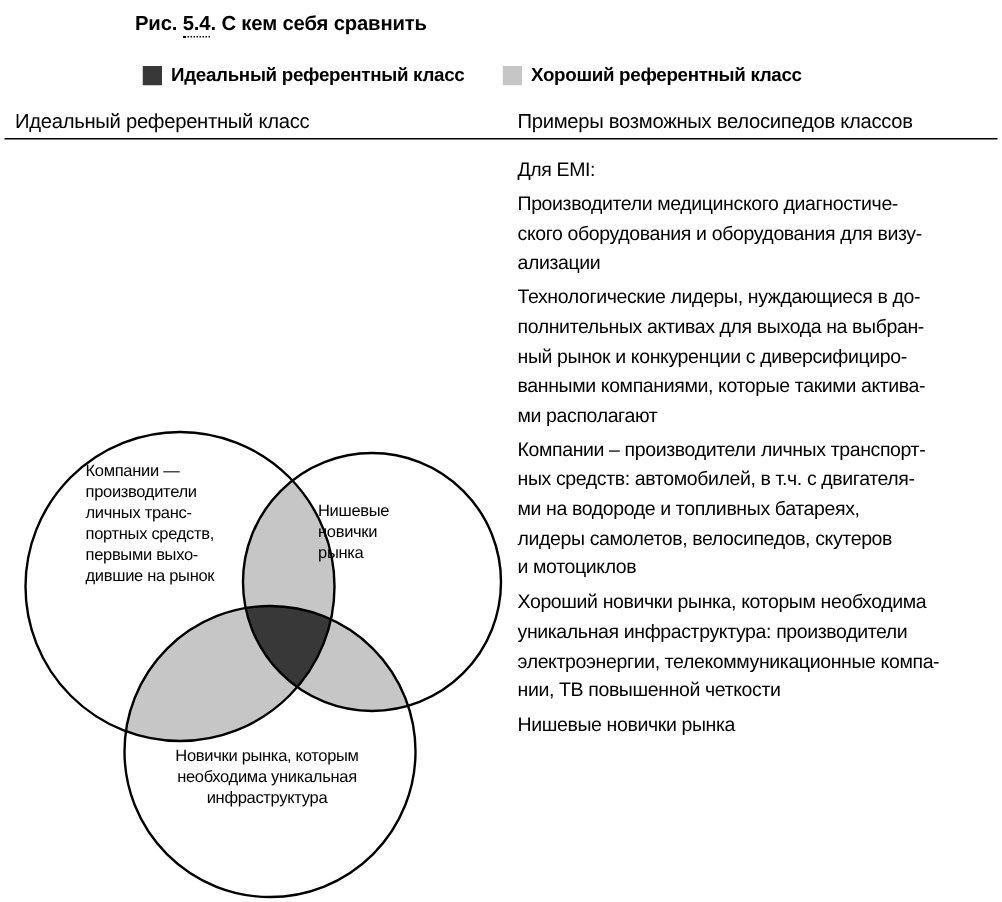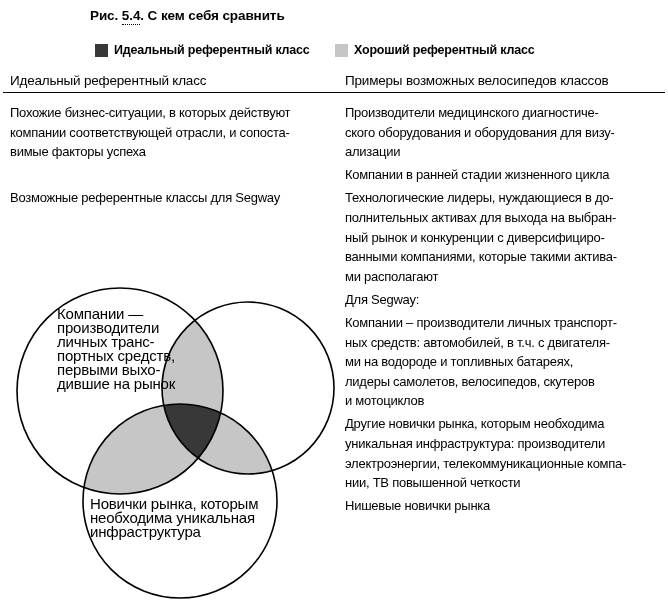--- a/index.html
+++ b/index.html
@@ -37,25 +37,25 @@
   }
   .left-col  { position:absolute; left:10px;  top:103px; width:332px; }
   .left-col .para + .para { margin-top:26px; }
   .right-col { position:absolute; left:345px; top:103px; width:320px; }
   .right-col .para { margin-bottom:3.5px; }
 
   .venn { position:absolute; left:5px; top:276px; width:345px; height:325px; }
   .venn svg { position:absolute; left:0; top:0; }
   .venn-label {
     position:absolute; white-space:pre-line;
-    font-size:15px; line-height:14px; letter-spacing:-0.2px;
+    font-size:11px; line-height:14px; letter-spacing:-0.2px;
   }
   #venn-label-a { left:52px;  top:31px;  width:122px; }
   #venn-label-b { left:207px; top:58px;  width:72px;  }
-  #venn-label-c { left:85px;  top:221px; width:176px; }
+  #venn-label-c { left:85px;  top:221px; width:176px; text-align:center; }
 </style>
 </head>
 <body>
 
 <div class="page">
 
   <div class="fig-title">
     <span>Рис. </span><span class="dotted-num">5.4</span><span>. С кем себя сравнить</span>
   </div>
 
@@ -70,26 +70,20 @@
     <svg class="legend-swatch" width="13" height="13">
       <rect x="0" y="0" width="13" height="13" fill="#c6c6c6"></rect>
     </svg>
     <span>Хороший референтный класс</span>
   </div>
 
   <div class="col-header" id="header-left">Идеальный референтный класс</div>
   <div class="col-header" id="header-right">Примеры возможных велосипедов классов</div>
   <div class="header-rule"></div>
 
-  <div class="left-col">
-    <div class="para">Похожие бизнес-ситуации, в которых действуют
-компании соответствующей отрасли, и сопоста-
-вимые факторы успеха</div>
-    <div class="para">Возможные референтные классы для Segway</div>
-  </div>
 
   <div class="venn">
     <svg width="345" height="325" viewBox="0 0 345 325">
       <defs>
         <clipPath id="clipA">
             <circle cx="115" cy="115" r="103"></circle>
           </clipPath>
         <clipPath id="clipB">
             <circle cx="243" cy="112" r="86"></circle>
           </clipPath>
@@ -117,41 +111,43 @@
       <circle cx="243" cy="112" r="86" fill="none" stroke-width="1.6" stroke="#000000"></circle>
       <circle cx="175" cy="225" r="97" fill="none" stroke-width="1.6" stroke="#000000"></circle>
     </svg>
 
     <div class="venn-label" id="venn-label-a">Компании —
 производители
 личных транс-
 портных средств,
 первыми выхо-
 дившие на рынок</div>
+    <div class="venn-label" id="venn-label-b">Нишевые
+новички
+рынка</div>
     <div class="venn-label" id="venn-label-c">Новички рынка, которым
 необходима уникальная
 инфраструктура</div>
   </div>
 
   <div class="right-col">
+    <div class="para">Для EMI:</div>
     <div class="para">Производители медицинского диагностиче-
 ского оборудования и оборудования для визу-
 ализации</div>
-    <div class="para">Компании в ранней стадии жизненного цикла</div>
     <div class="para">Технологические лидеры, нуждающиеся в до-
 полнительных активах для выхода на выбран-
 ный рынок и конкуренции с диверсифициро-
 ванными компаниями, которые такими актива-
 ми располагают</div>
-    <div class="para">Для Segway:</div>
     <div class="para">Компании – производители личных транспорт-
 ных средств: автомобилей, в т.ч. с двигателя-
 ми на водороде и топливных батареях,
 лидеры самолетов, велосипедов, скутеров
 и мотоциклов</div>
-    <div class="para">Другие новички рынка, которым необходима
+    <div class="para">Хороший новички рынка, которым необходима
 уникальная инфраструктура: производители
 электроэнергии, телекоммуникационные компа-
 нии, ТВ повышенной четкости</div>
     <div class="para">Нишевые новички рынка</div>
   </div>
 
 </div>
 
 </body></html>

